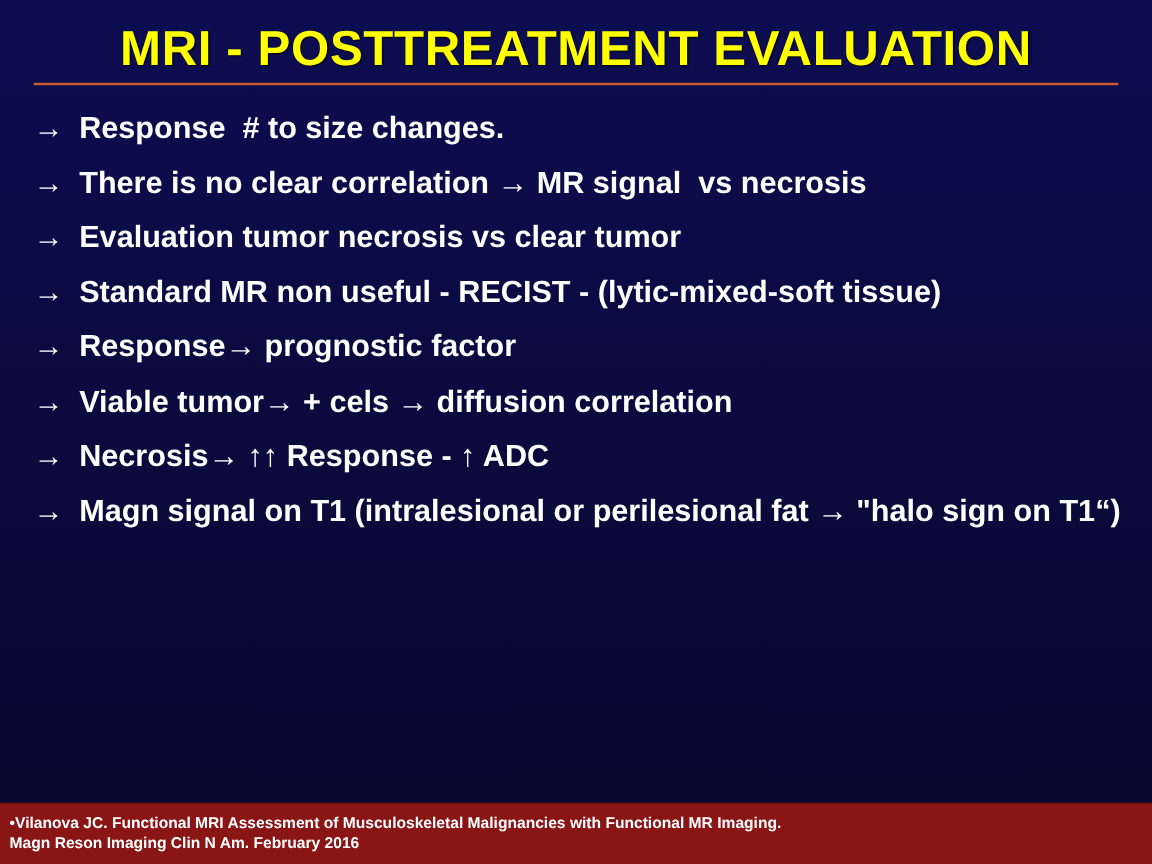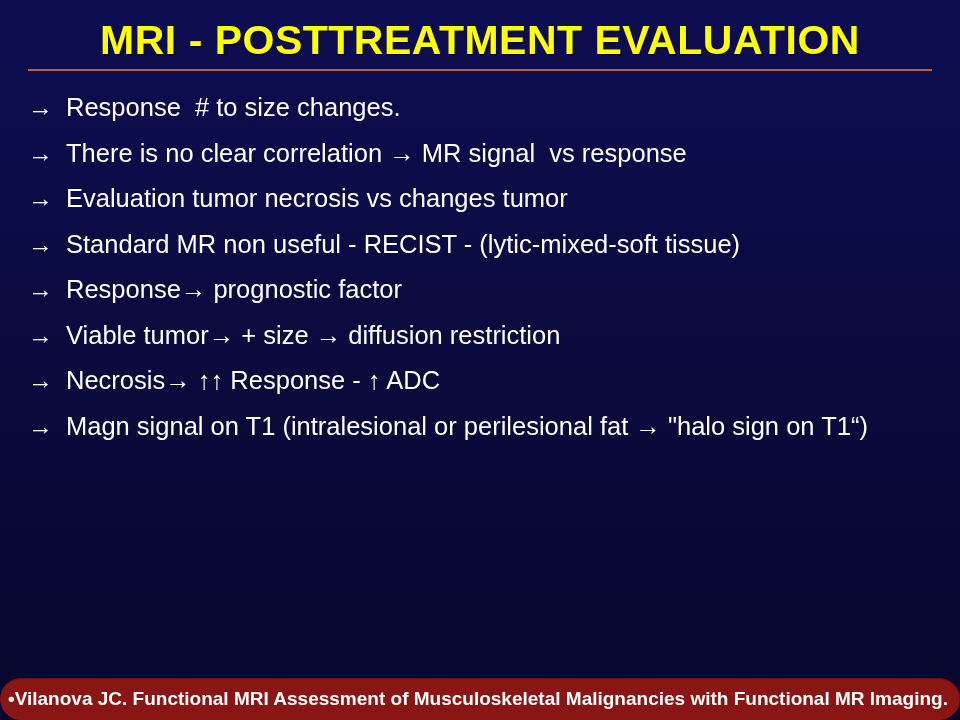--- a/index.html
+++ b/index.html
@@ -59,32 +59,32 @@
     width: 44px;
     color: #ffffff;
     font-size: 25px;
     text-align: left;
     padding-left: 6px;
     box-sizing: border-box;
   }
   .bullet-text {
     flex: 1 1 auto;
     white-space: pre-wrap;
+    font-weight: bold;
   }
   .footer {
     flex: 0 0 auto;
     background: #8a1515;
     color: #ffffff;
-    font-size: 19px;
+    font-size: 13px;
     font-weight: bold;
     line-height: 1.35;
     padding: 7px 8px 8px 8px;
     box-sizing: border-box;
     border-top: 1px solid #6d1010;
-    border-radius: 27px;
   }
   .footer-line {
     white-space: pre-wrap;
   }
 </style>
 </head>
 <body>
 
 <div class="slide">
 
@@ -95,52 +95,53 @@
 
   <div class="body-area">
 
     <div class="bullet">
       <span class="bullet-marker">→</span>
       <span class="bullet-text">Response  # to size changes.</span>
     </div>
 
     <div class="bullet">
       <span class="bullet-marker">→</span>
-      <span class="bullet-text">There is no clear correlation → MR signal  vs response</span>
+      <span class="bullet-text">There is no clear correlation → MR signal  vs necrosis</span>
     </div>
 
     <div class="bullet">
       <span class="bullet-marker">→</span>
-      <span class="bullet-text">Evaluation tumor necrosis vs changes tumor</span>
+      <span class="bullet-text">Evaluation tumor necrosis vs clear tumor</span>
     </div>
 
     <div class="bullet">
       <span class="bullet-marker">→</span>
       <span class="bullet-text">Standard MR non useful - RECIST - (lytic-mixed-soft tissue)</span>
     </div>
 
     <div class="bullet">
       <span class="bullet-marker">→</span>
       <span class="bullet-text">Response→ prognostic factor</span>
     </div>
 
     <div class="bullet">
       <span class="bullet-marker">→</span>
-      <span class="bullet-text">Viable tumor→ + size → diffusion restriction</span>
+      <span class="bullet-text">Viable tumor→ + cels → diffusion correlation</span>
     </div>
 
     <div class="bullet">
       <span class="bullet-marker">→</span>
       <span class="bullet-text">Necrosis→ ↑↑ Response - ↑ ADC</span>
     </div>
 
     <div class="bullet">
       <span class="bullet-marker">→</span>
       <span class="bullet-text">Magn signal on T1 (intralesional or perilesional fat → "halo sign on T1“)</span>
     </div>
 
   </div>
 
   <div class="footer">
     <div class="footer-line">•Vilanova JC. Functional MRI Assessment of Musculoskeletal Malignancies with Functional MR Imaging.</div>
+    <div class="footer-line">Magn Reson Imaging Clin N Am. February 2016</div>
   </div>
 
 </div>
 
 </body></html>

